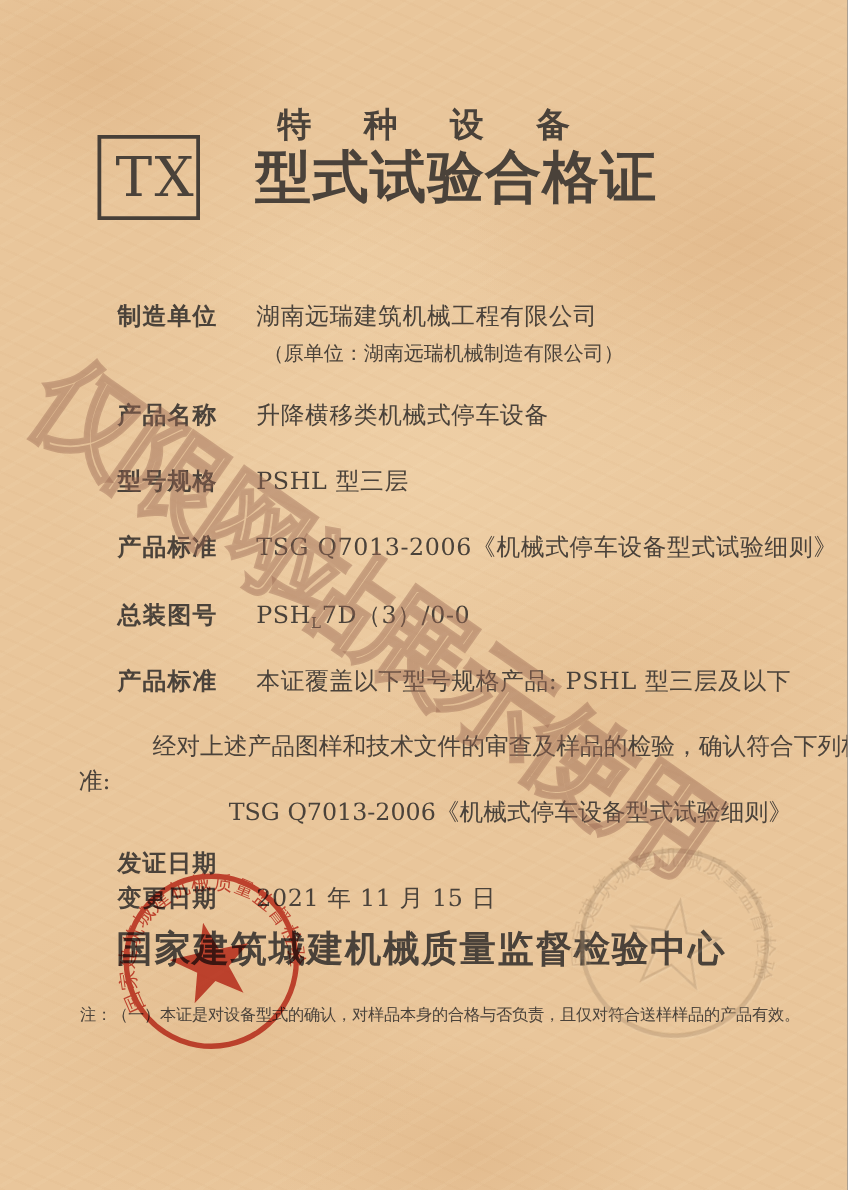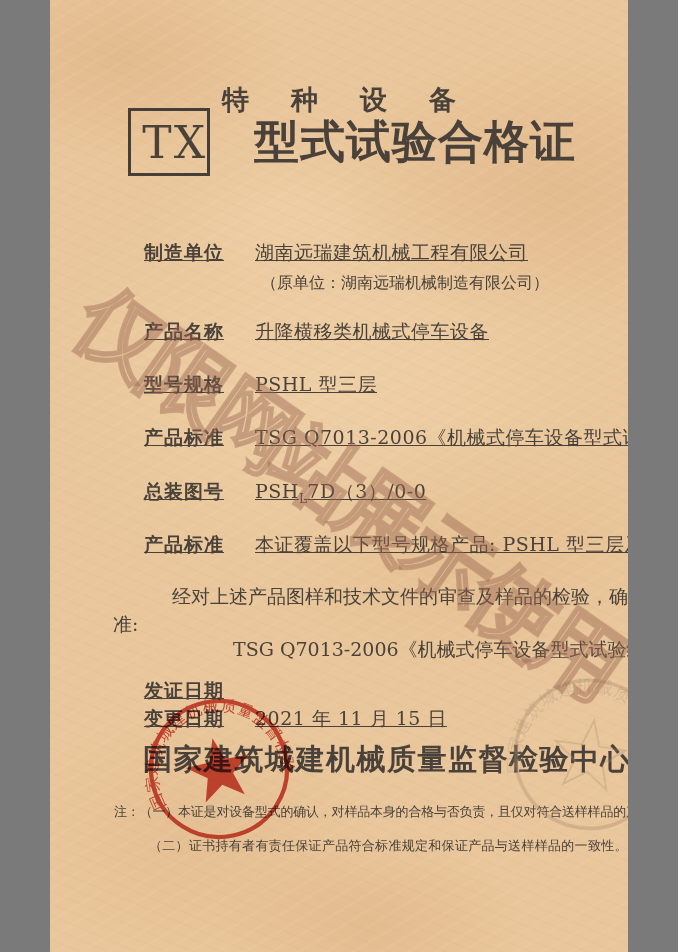--- a/index.html
+++ b/index.html
@@ -1,18 +1,18 @@
 <!DOCTYPE html>
 <html><head>
 <meta charset="utf-8">
 <style>
   html,body{margin:0;padding:0;background:#7a7a7a;}
   .page{
     position:relative;
-    width:578px;height:952px;
+    width:678px;height:952px;
     margin:0 auto;
     overflow:hidden;
     background-color:#e9c69b;
     background-image:
       radial-gradient(ellipse 260px 160px at 12% 6%,  rgba(208,156,104,.28), transparent 65%),
       radial-gradient(ellipse 340px 220px at 88% 20%, rgba(212,162,112,.30), transparent 65%),
       radial-gradient(ellipse 300px 190px at 72% 58%, rgba(218,172,122,.26), transparent 65%),
       radial-gradient(ellipse 280px 200px at 25% 88%, rgba(214,168,118,.24), transparent 65%),
       radial-gradient(ellipse 240px 140px at 55% 97%, rgba(205,152,100,.22), transparent 65%),
       radial-gradient(ellipse 420px 320px at 50% 40%, rgba(247,222,184,.38), transparent 72%),
@@ -41,21 +41,21 @@
   }
   .title{
     position:absolute;left:204px;top:112px;
     font-size:45px;font-weight:700;letter-spacing:1px;white-space:nowrap;text-align:right;
   }
   .cert-no{
     position:absolute;right:77px;top:194px;
     font-size:17px;letter-spacing:1px;white-space:nowrap;
   }
   
-  .row{position:absolute;left:94px;display:flex;font-size:19px;white-space:nowrap;text-decoration:underline;}
+  .row{position:absolute;left:94px;display:flex;font-size:19px;white-space:nowrap;}
   .row .label{width:111px;flex:0 0 111px;letter-spacing:1px;font-weight:600;}
   .row .value{letter-spacing:.5px;}
   .former{position:absolute;left:211px;top:273px;font-size:16px;white-space:nowrap;}
   sub.model-sub{font-size:12px;}
   .stmt1{position:absolute;left:122px;top:584px;font-size:19px;white-space:nowrap;}
   .stmt2{position:absolute;left:63px;top:612px;font-size:19px;}
   .stmt-std{position:absolute;left:183px;top:637px;font-size:19px;white-space:nowrap;}
   .authority{
     position:absolute;left:93px;top:740px;
     font-size:29px;font-weight:700;letter-spacing:1.5px;white-space:nowrap;
@@ -138,21 +138,20 @@
       <span class="label">发证日期</span>
     </div>
     <div class="row" style="top:706px">
       <span class="label">变更日期</span>
       <span class="value">2021 年 11 月 15 日</span>
     </div>
 
     <div class="authority">国家建筑城建机械质量监督检验中心</div>
 
     <div class="note1">注：（一）本证是对设备型式的确认，对样品本身的合格与否负责，且仅对符合送样样品的产品有效。</div>
-    <div class="note2">（二）证书持有者有责任保证产品符合标准规定和保证产品与送样样品的一致性。</div>
   </div>
 
   <div class="watermark">仅限网站展示使用</div>
 
   <svg class="seal-red" viewBox="0 0 200 200">
     <circle cx="100" cy="100" r="80" fill="none" stroke="#c8372a" stroke-width="5"></circle>
     <polygon points="100,63 109.4,90.1 138,90.6 115.2,107.9 123.5,135.4 100,119 76.5,135.4 84.8,107.9 62,90.6 90.6,90.1" fill="#c8372a"></polygon>
     <path id="sealArcRed" d="M 30,130 A 74,74 0 1 1 170,130" fill="none"></path>
     <text font-size="18.5" fill="#c8372a" letter-spacing="1">
       <textPath href="#sealArcRed">国家建筑城建机械质量监督检验中心</textPath>

